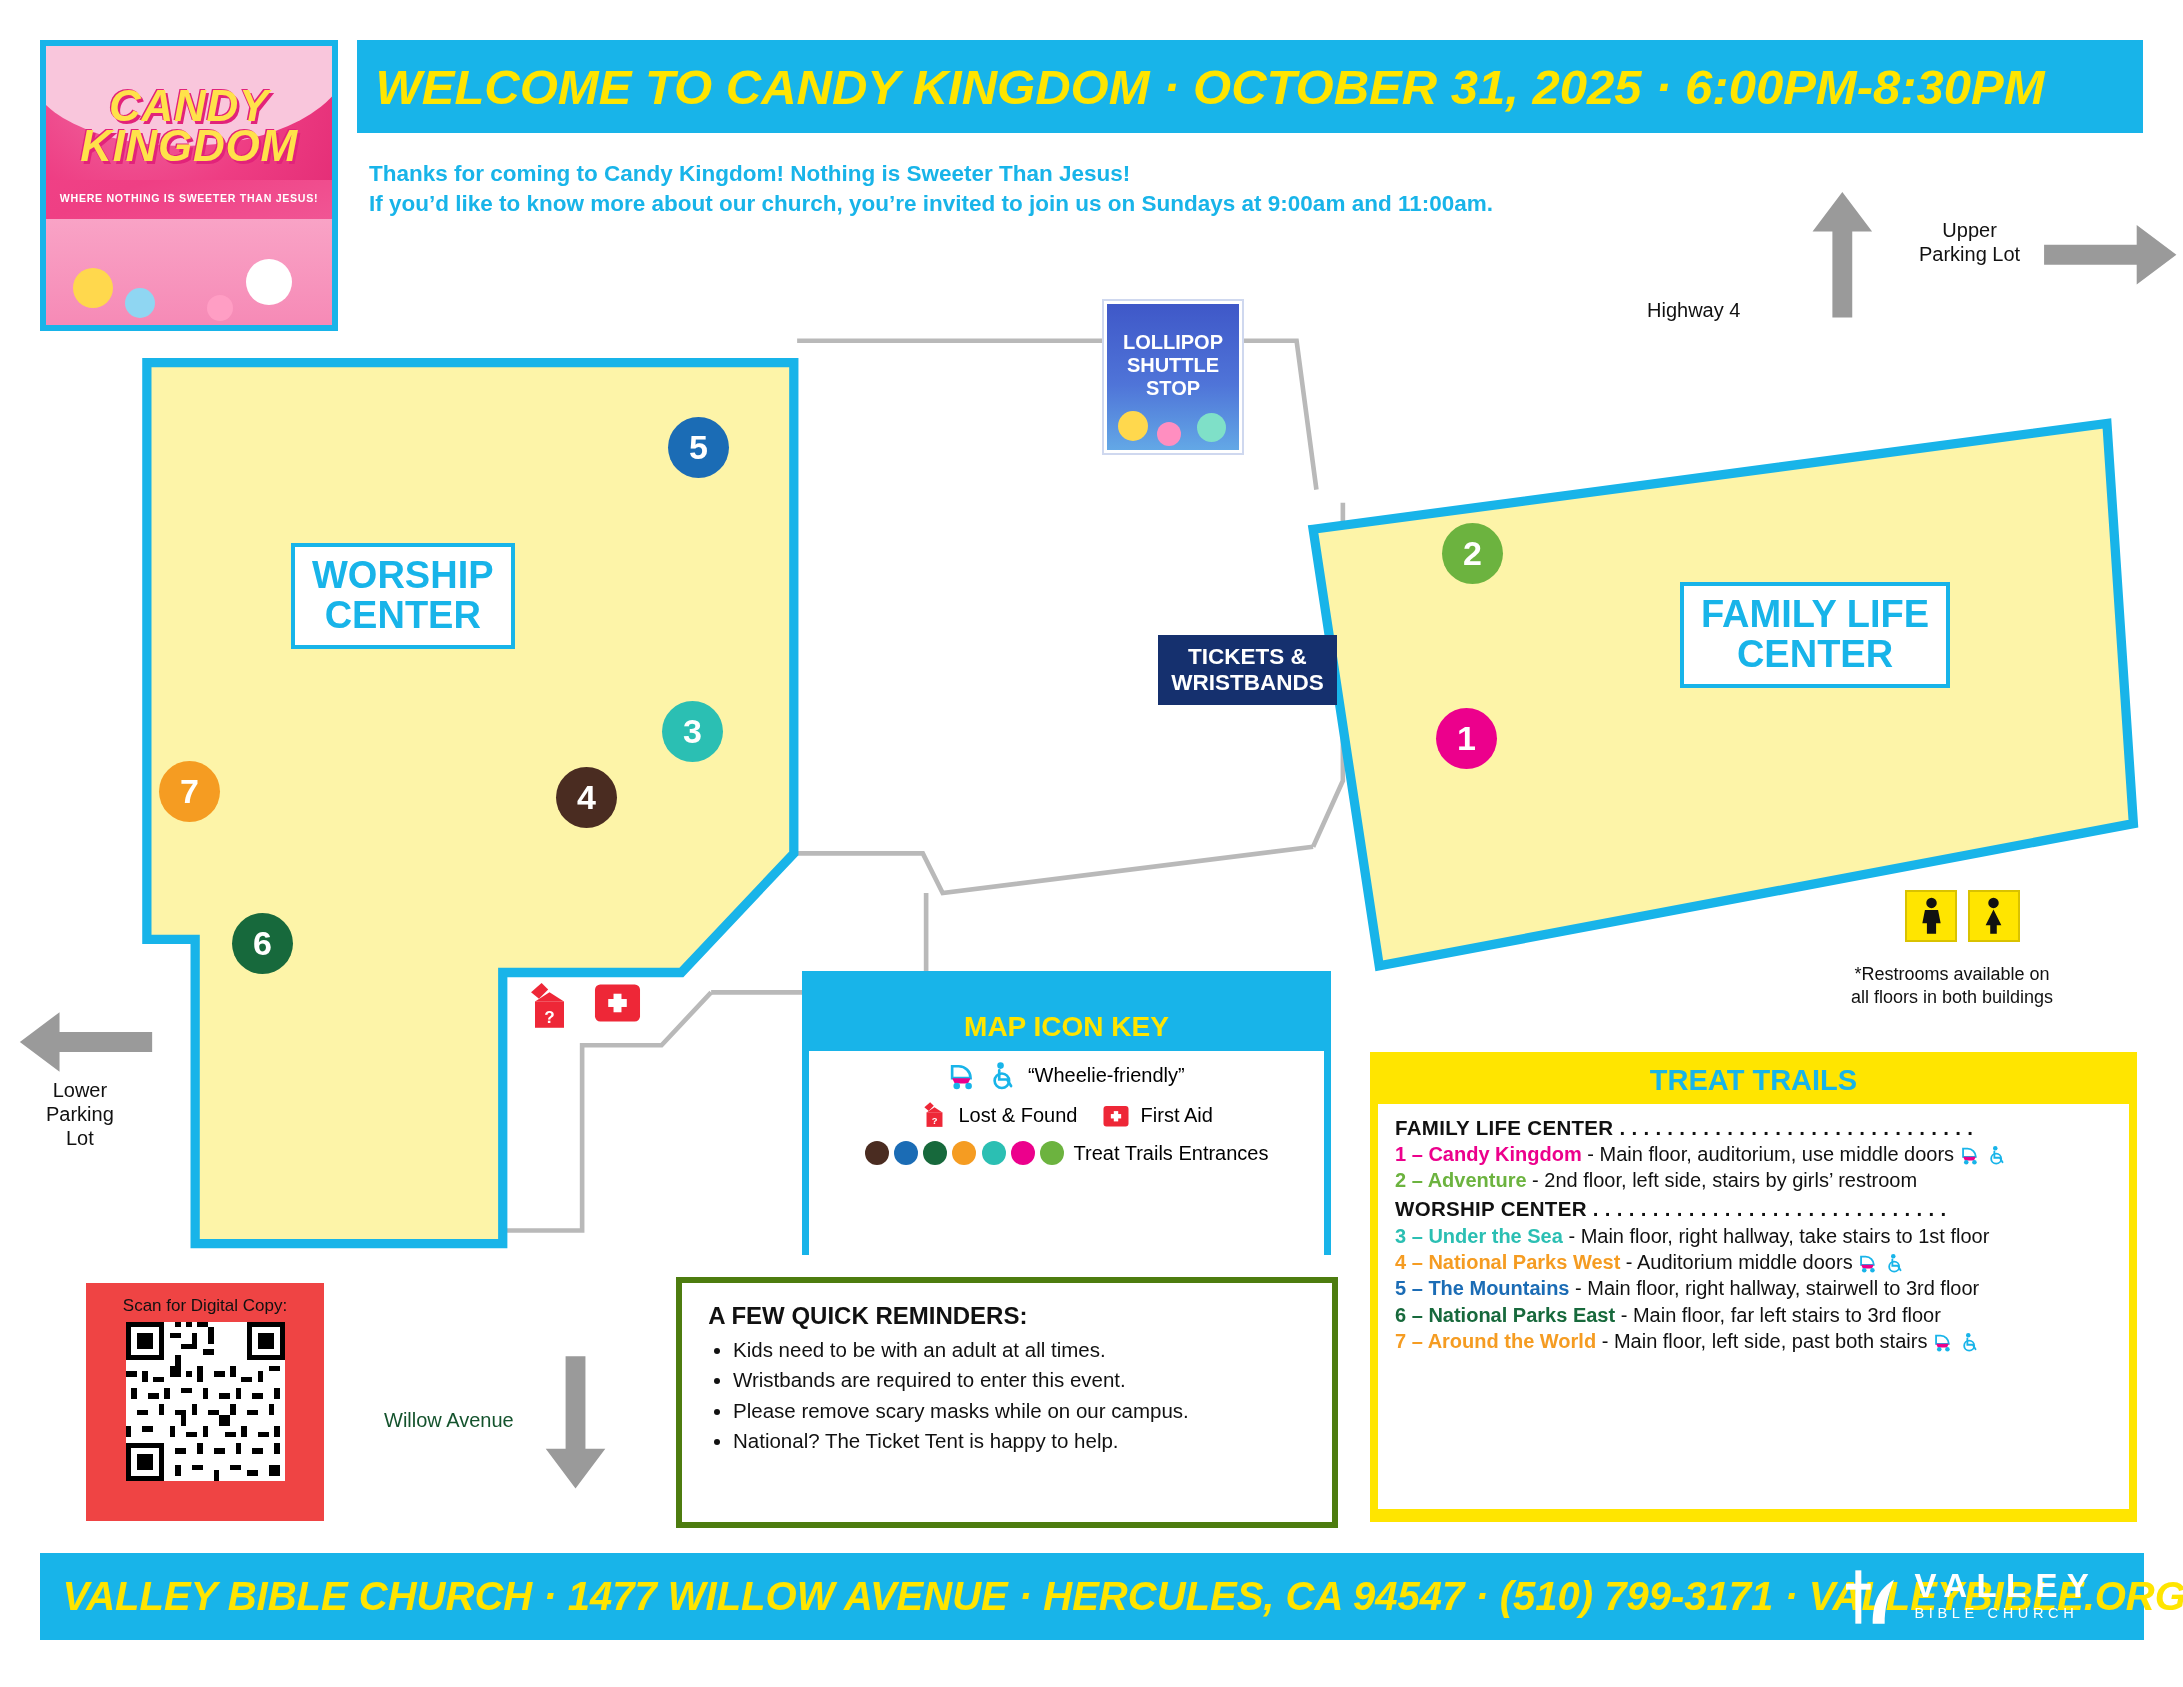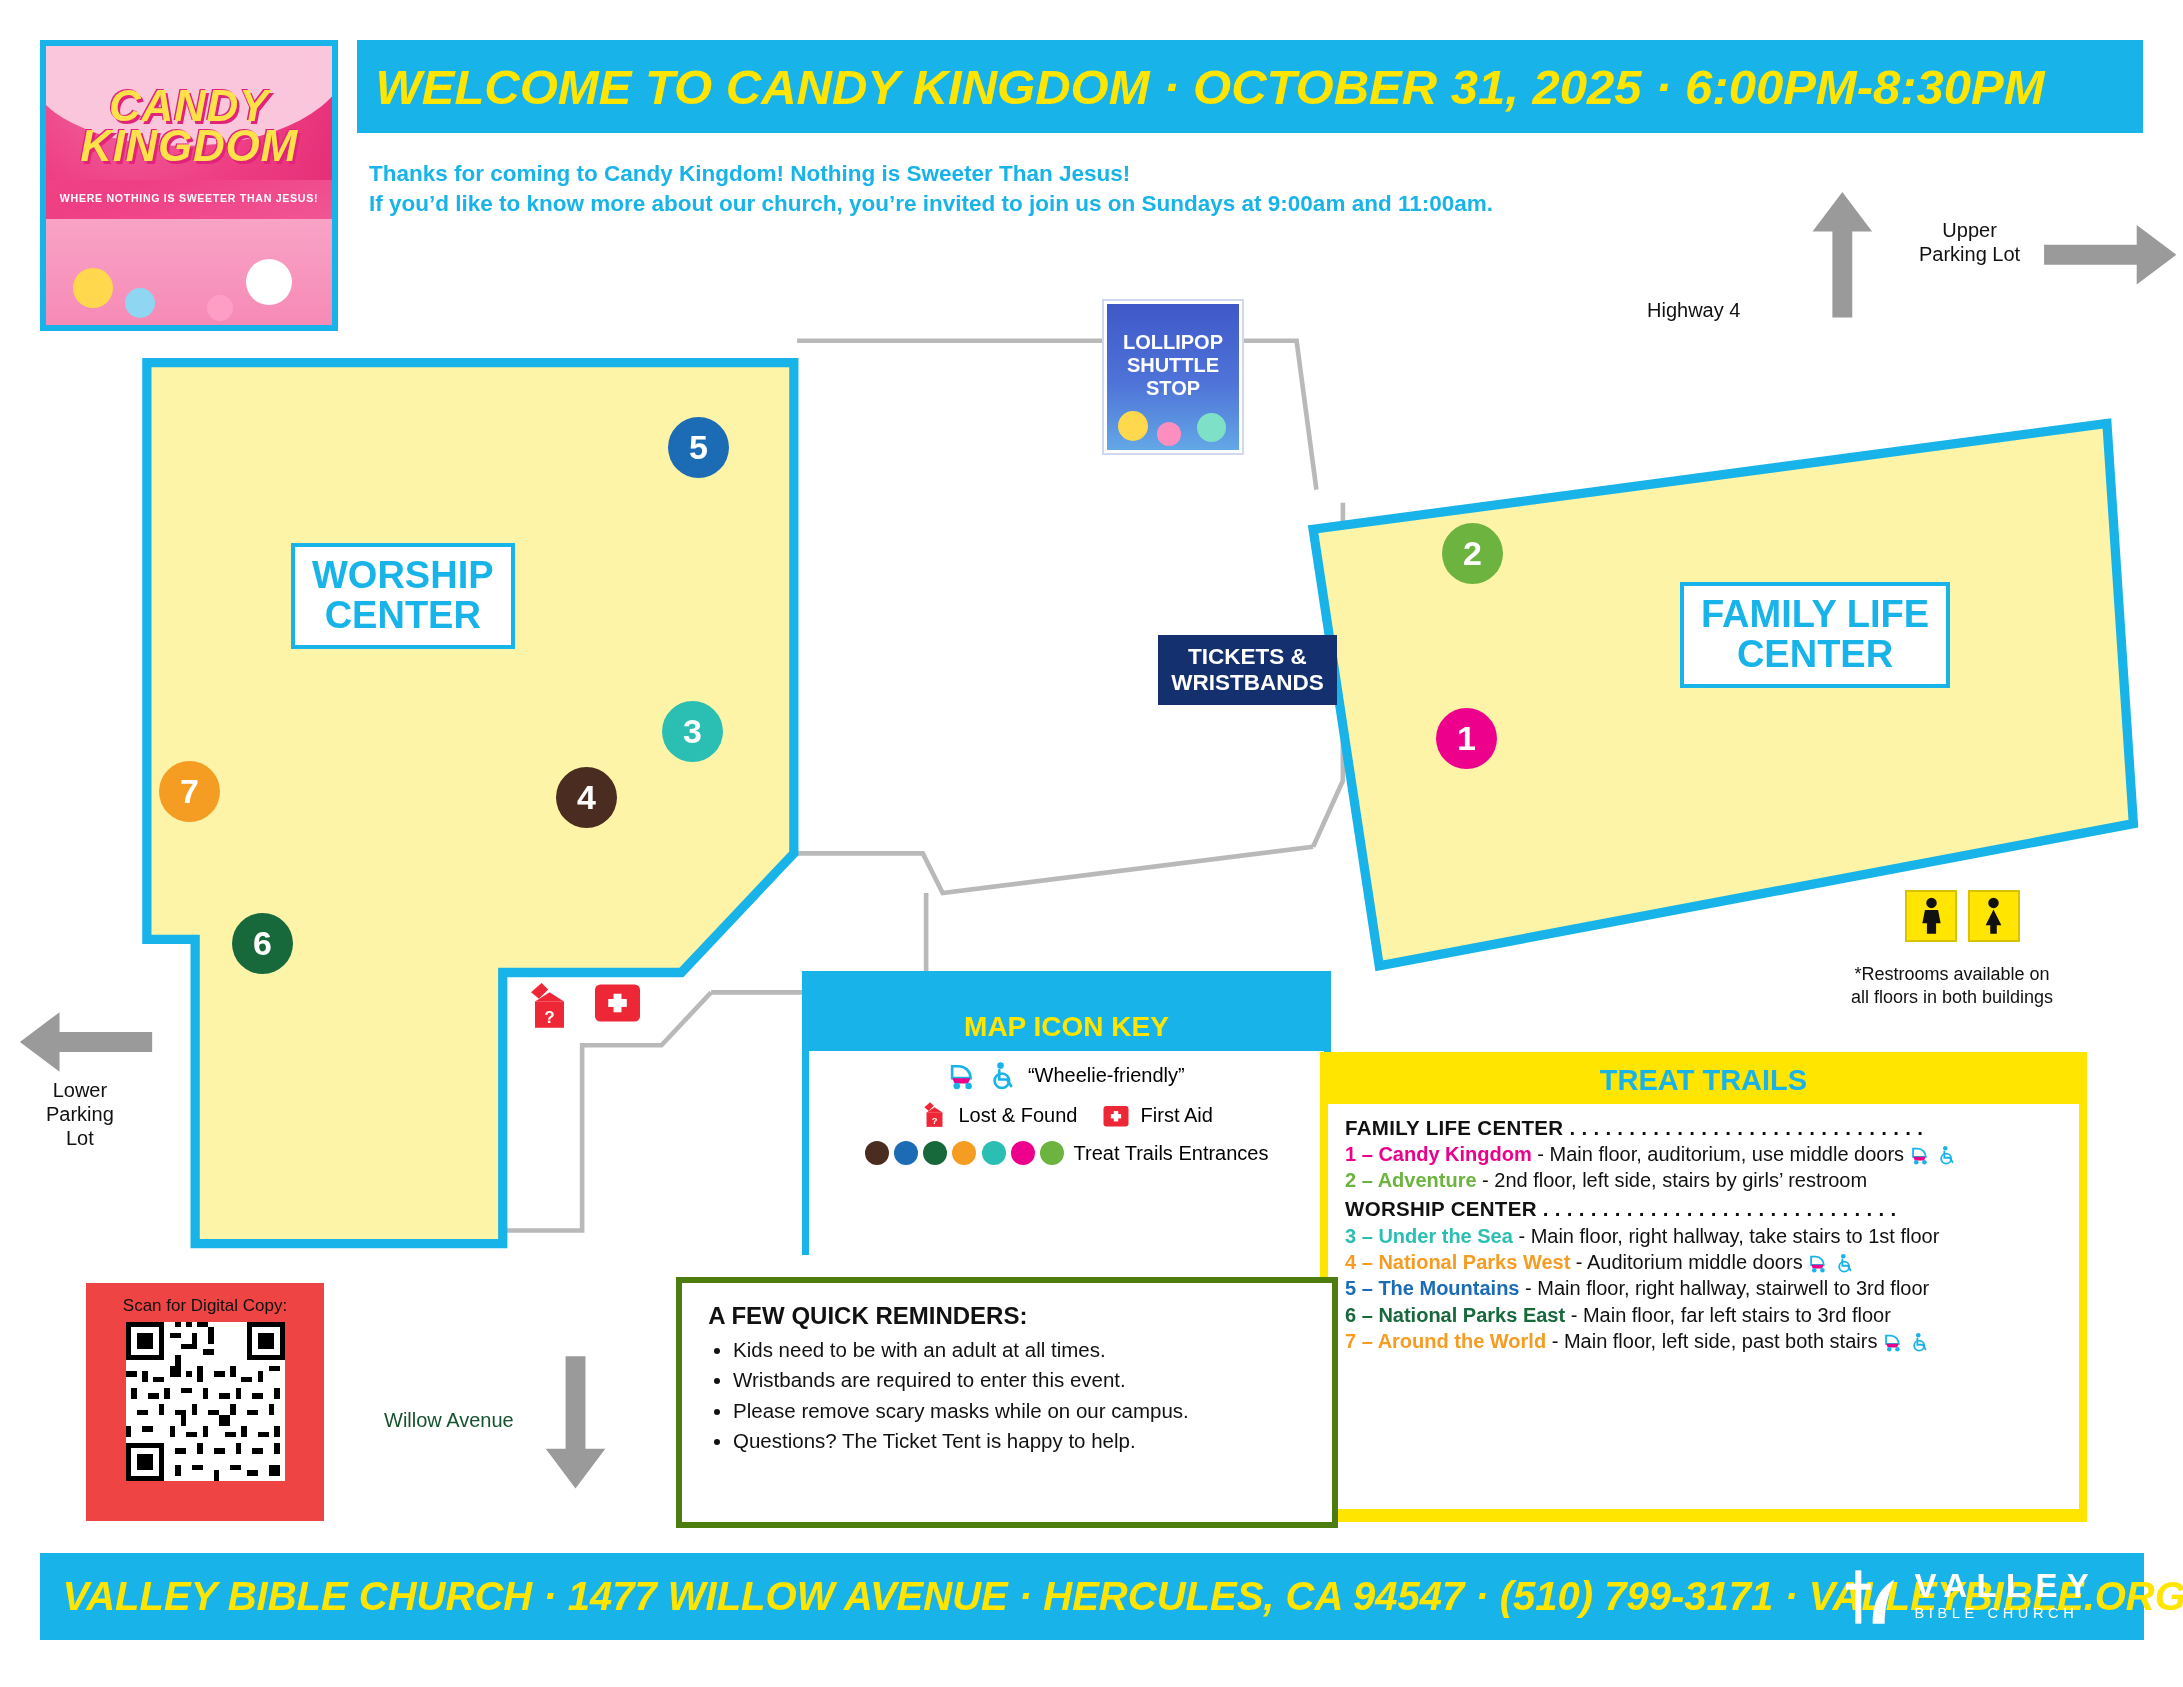--- a/index.html
+++ b/index.html
@@ -104,21 +104,21 @@
   .key-box { position:absolute; left:802px; top:971px; width:529px; height:284px;
     background:#18b4e9; padding:6.6px; }
   .key-title { color:#ffe500; font-weight:bold; font-size:28px; text-align:center; padding:5.3px 0 8px;margin-top:28px; }
   .key-inner { background:#ffffff; height:212px; padding:10.6px 14.6px; }
   .key-row { display:flex; align-items:center; justify-content:center; gap:9.3px; margin-bottom:9.3px; font-size:20px; }
   .key-row .lbl { white-space:nowrap; }
   .dots { display:flex; gap:5.3px; }
   .dots i { width:24px; height:24px; border-radius:50%; display:block; }
 
   
-  .trails-box { position:absolute; left:1320px; top:1052px; width:767px; height:470px;
+  .trails-box { position:absolute; left:1370px; top:1052px; width:767px; height:470px;
     background:#ffe500; padding:8px; }
   .trails-title { color:#18b4e9; font-weight:bold; font-size:29px; text-align:center; padding:4px 0 6.6px; }
   .trails-inner { background:#ffffff; height:405px; padding:12px 17px; }
   .tr-head { font-weight:bold; font-size:20.5px; color:#111; white-space:nowrap; letter-spacing:0.3px; }
   .tr-item { font-size:20px; color:#111; margin:3.3px 0; white-space:nowrap; }
   .tr-item b { font-weight:bold; }
 
   
   .rem-box { position:absolute; left:676px; top:1277px; width:662px; height:251px;
     background:#ffffff; border:6px solid #4d7c0f; padding:14.6px 17px; }
@@ -408,21 +408,21 @@
       </div>
     </div>
   </div>
 
   <div class="rem-box">
     <div class="rem-title">A FEW QUICK REMINDERS:</div>
     <ul class="rem-list">
       <li>Kids need to be with an adult at all times.</li>
       <li>Wristbands are required to enter this event.</li>
       <li>Please remove scary masks while on our campus.</li>
-      <li>Questions? The Ticket Tent is happy to help.</li>
+      <li>National? The Ticket Tent is happy to help.</li>
     </ul>
   </div>
 
   <div class="qr-box">
     <div class="qr-label">Scan for Digital Copy:</div>
     <div class="qr-code">
       <svg width="159" height="159" viewBox="0 0 29 29" shape-rendering="crispEdges">
         <rect width="29" height="29" fill="#fff"></rect>
         <g fill="#000">
           <rect x="0" y="0" width="7" height="7"></rect>

